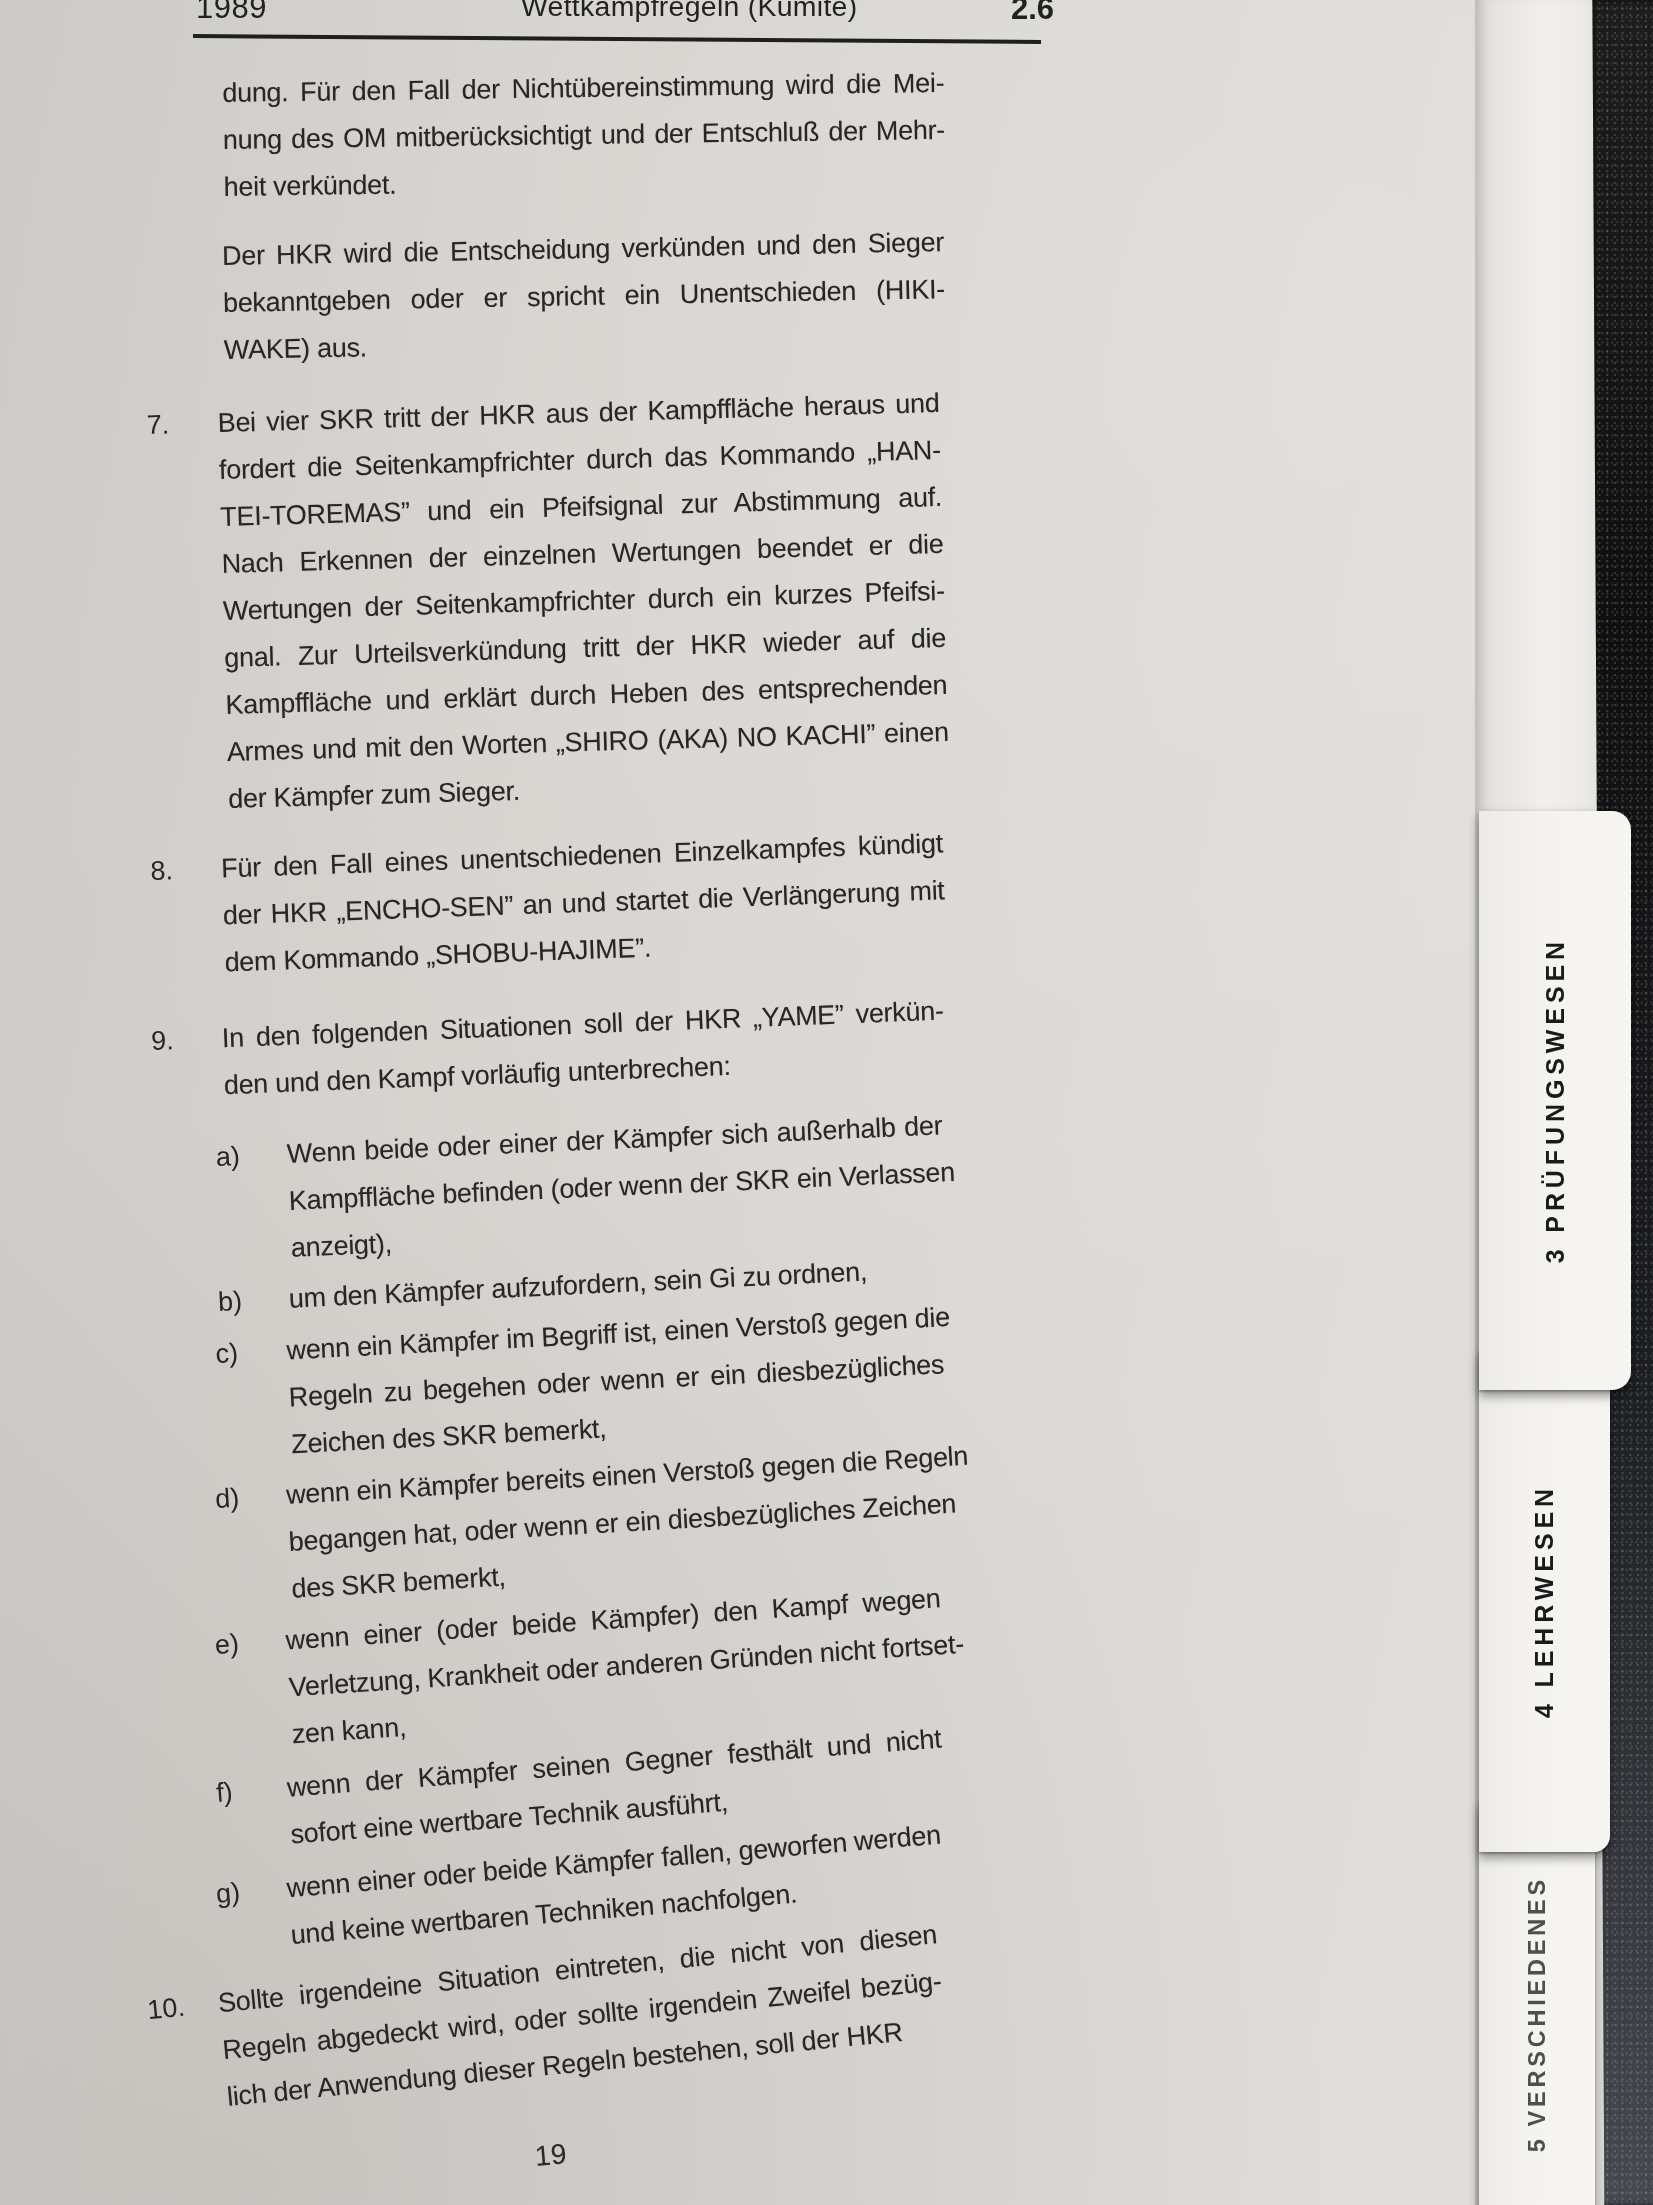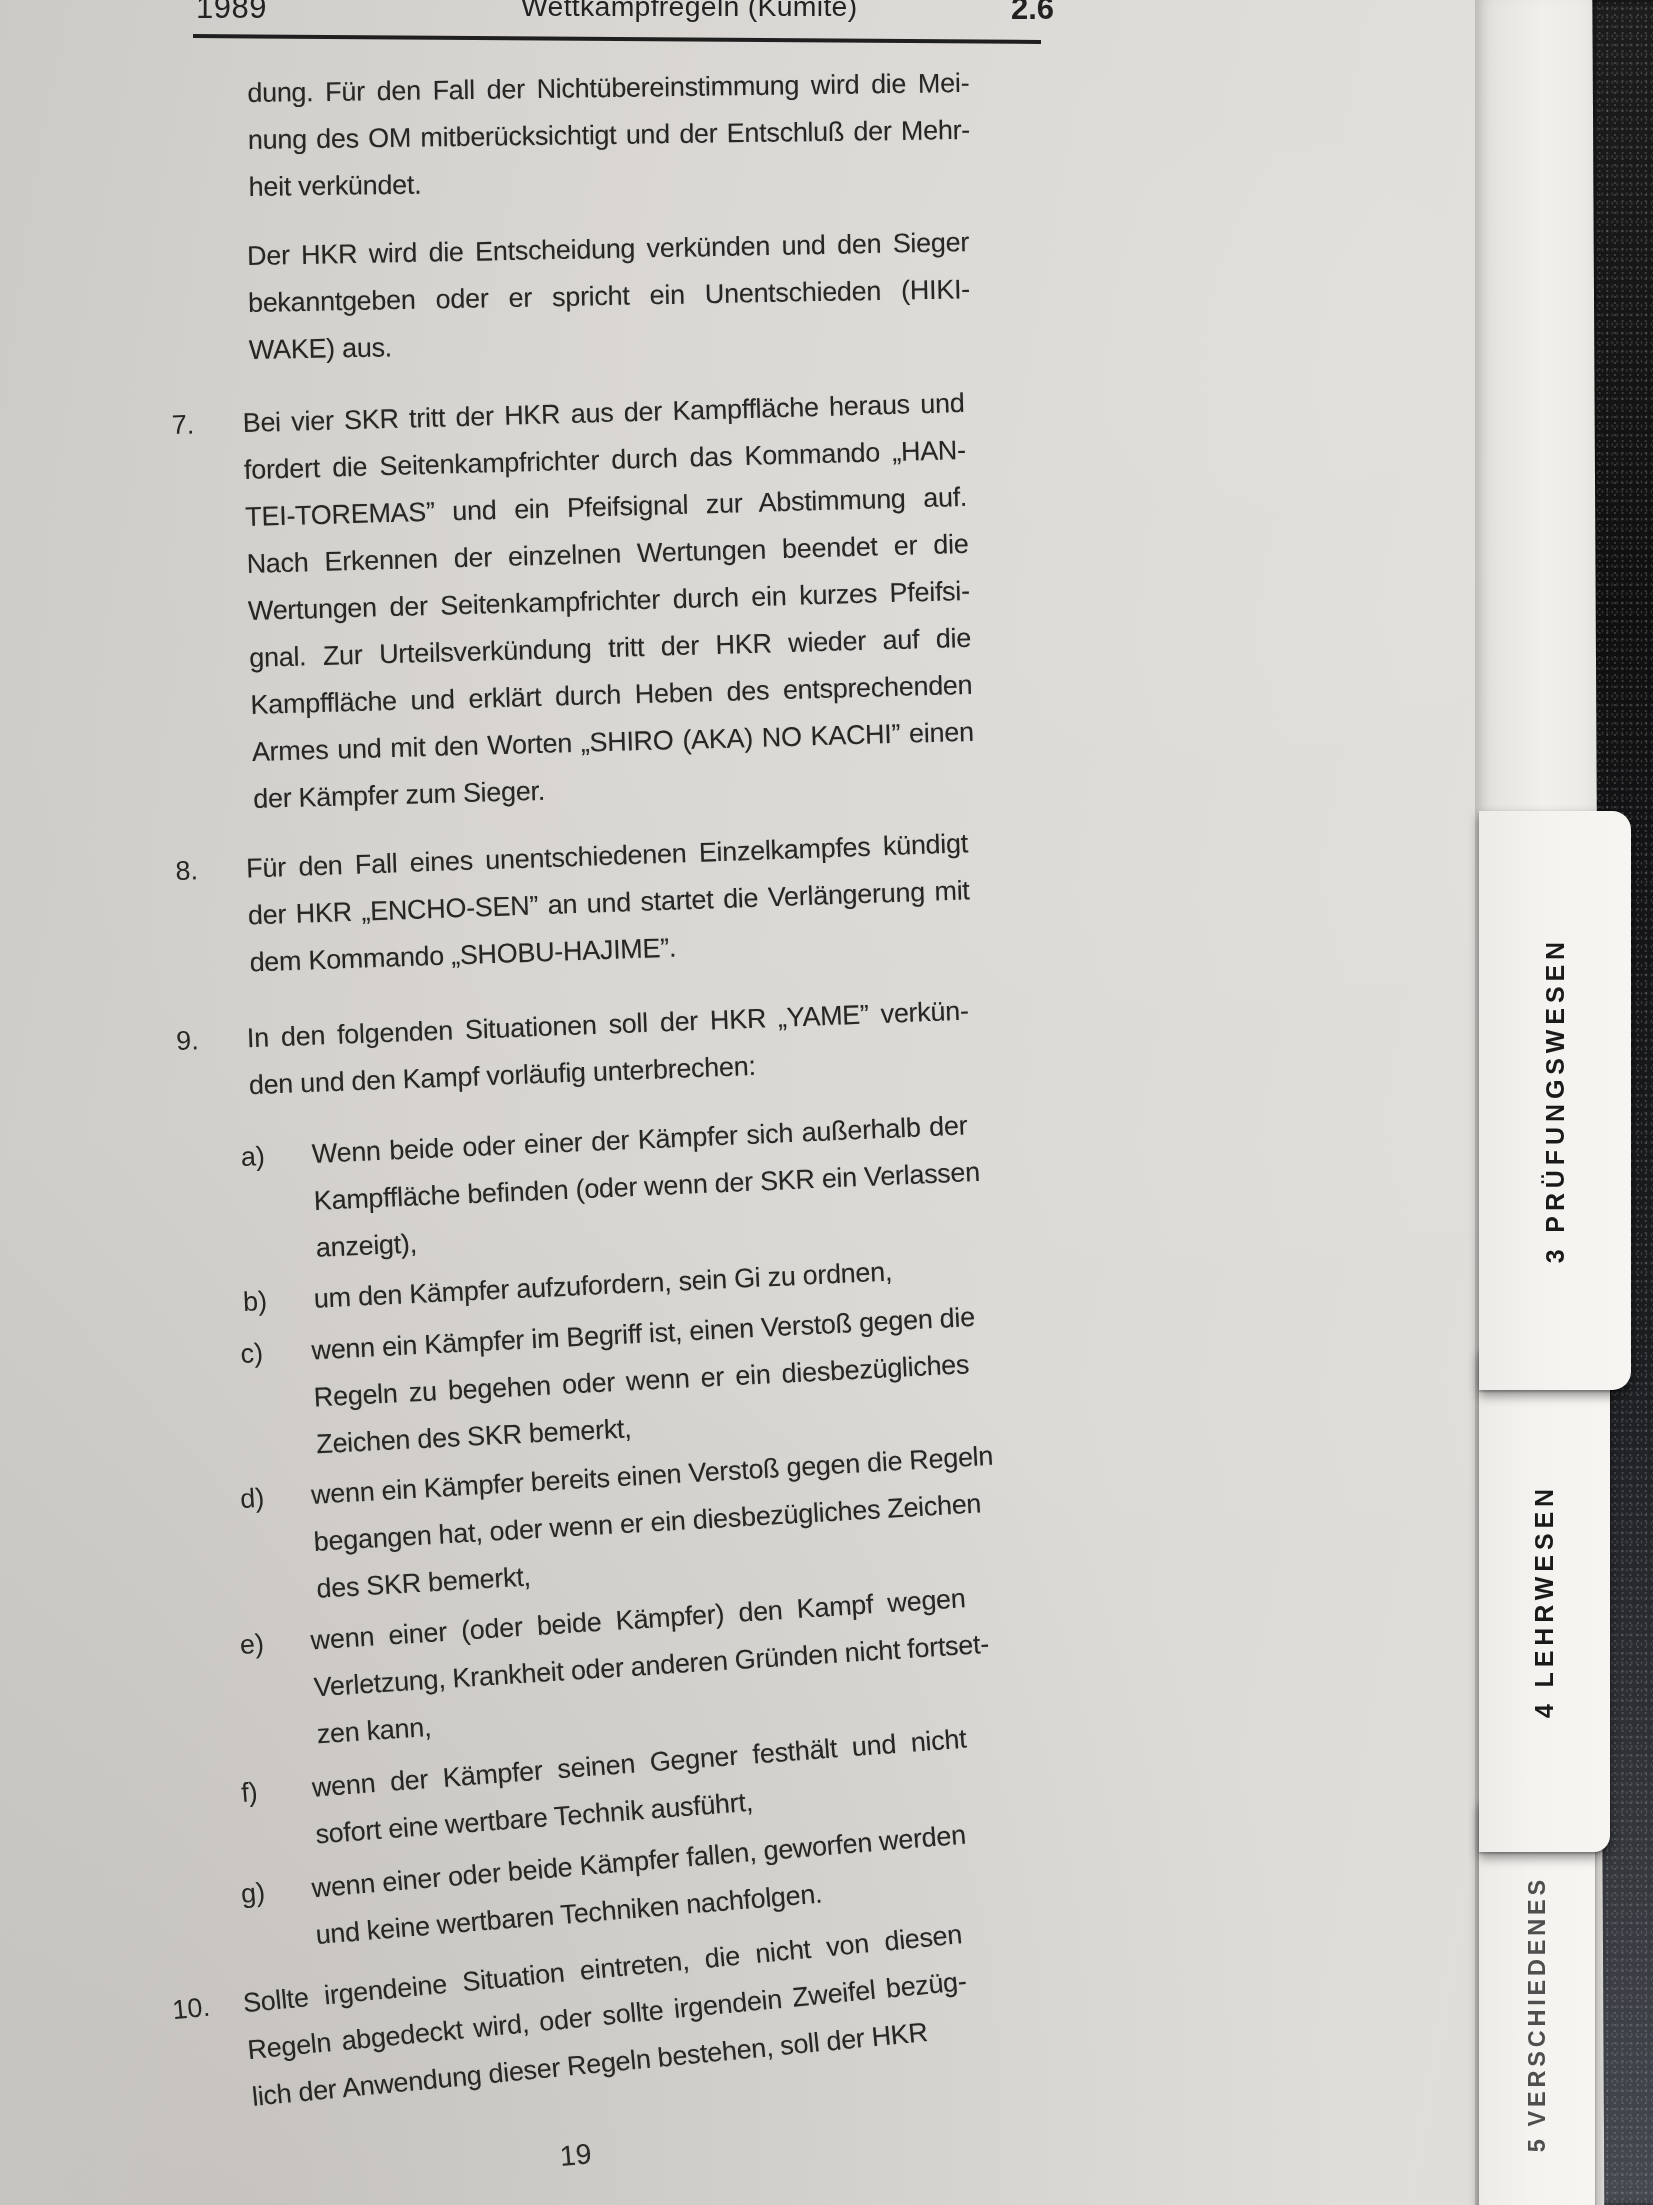--- a/index.html
+++ b/index.html
@@ -25,21 +25,21 @@
     clip-path:polygon(4.4px 0, 100% 0, 100% 100%, 16.4px 100%);
     box-shadow:inset 4.4px 0 6.6px rgba(0,0,0,0.65);}
   
   .header{position:absolute;top:-9.8px;left:0;width:100%;color:#222;}
   .header .year{position:absolute;left:196px;top:0;font-size:31px;font-weight:500;letter-spacing:0.5px;}
   .header .title{position:absolute;left:521px;top:0;font-size:28.4px;font-weight:400;letter-spacing:0.3px;}
   .header .sec{position:absolute;left:1011px;top:1.1px;font-size:31px;font-weight:700;}
   .rule{position:absolute;left:193px;top:34px;width:848px;height:3.8px;background:#1f1f1f;
     transform:rotate(0.4deg);transform-origin:0 50%;}
   
-  .content{position:absolute;left:177px;top:70px;width:793px;color:#272624;}
+  .content{position:absolute;left:152px;top:70px;width:793px;color:#272624;}
   .block{transform-origin:0 50%;}
   .line{display:block;height:47px;line-height:47px;font-size:27px;letter-spacing:-0.3px;
     white-space:nowrap;text-align:justify;text-align-last:justify;text-justify:inter-word;
     text-shadow:0 0 1.1px rgba(92,90,86,0.35);}
   .line.last{text-align-last:left;}
   .indent{margin-left:71px;}
   .item{position:relative;padding-left:71px;}
   .item .num{position:absolute;left:0;top:0;height:47px;line-height:47px;font-size:27px;}
   .sub{position:relative;margin-left:66px;padding-left:71px;}
   .sub .letter{position:absolute;left:0;top:0;height:47px;line-height:47px;font-size:27px;}

